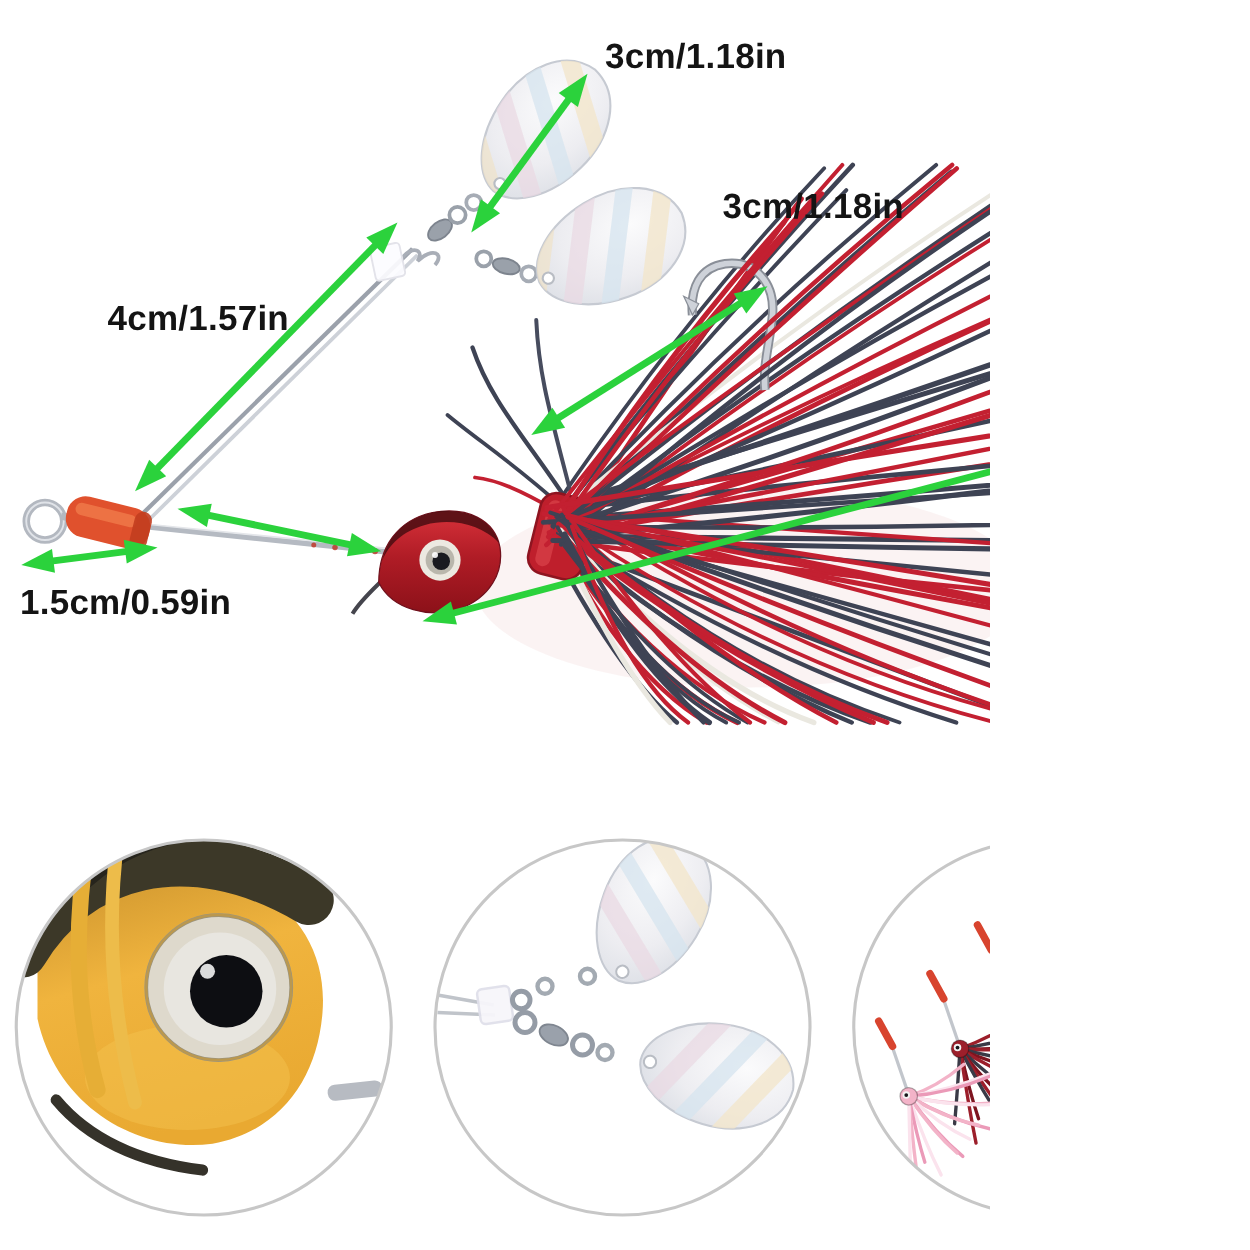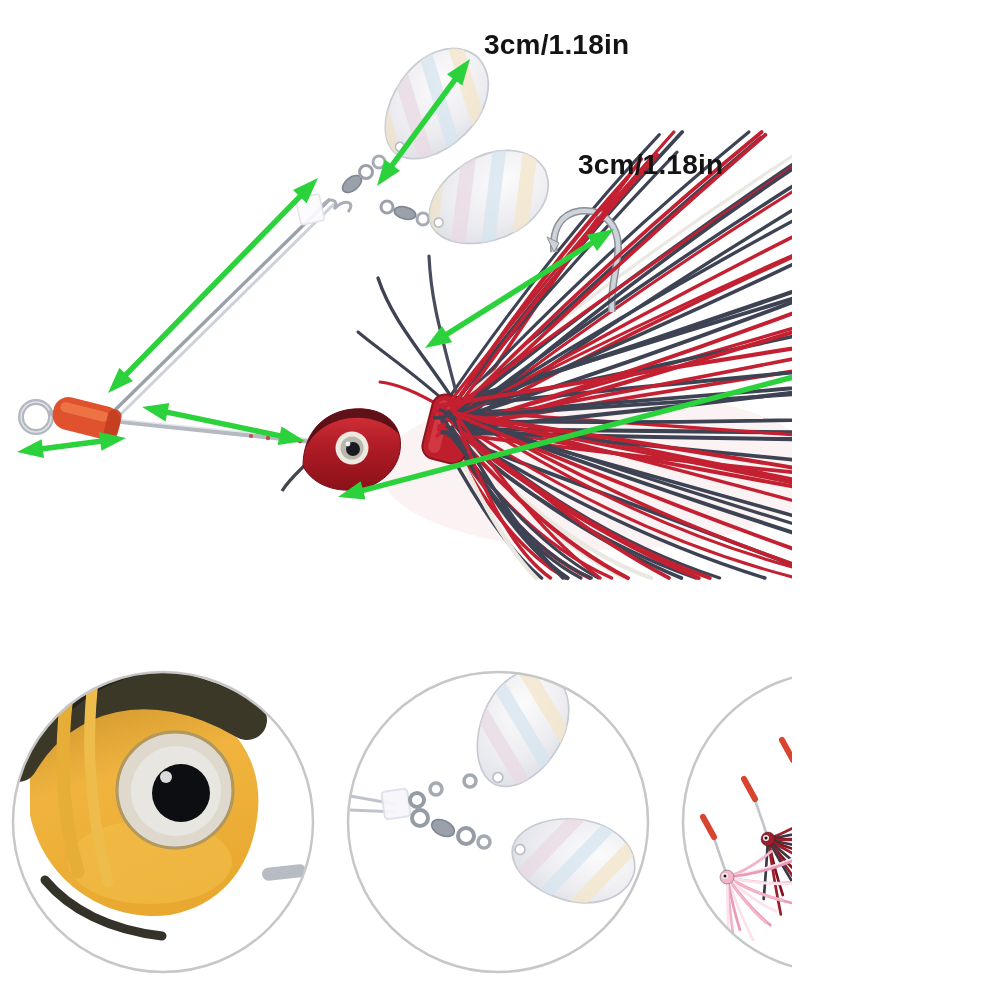--- a/index.html
+++ b/index.html
@@ -409,13 +409,15 @@
             <circle cx="725" cy="876" r="3" fill="#f2f2f2"></circle>
             <circle cx="725" cy="876" r="1.5" fill="#16161a"></circle>
           </g>
       </g>
       <circle cx="833" cy="822" r="150" fill="none" stroke-width="2.5" style="stroke:var(--thumb_border,#c7c7c7)"></circle>
     </g>
   </svg>
 
   <div class="dim" id="lab-blade1">3cm/1.18in</div>
   <div class="dim" id="lab-blade2">3cm/1.18in</div>
+  <div class="dim" id="lab-arm">4cm/1.57in</div>
+  <div class="dim" id="lab-loop">1.5cm/0.59in</div>
 </div>
 
 </body></html>

